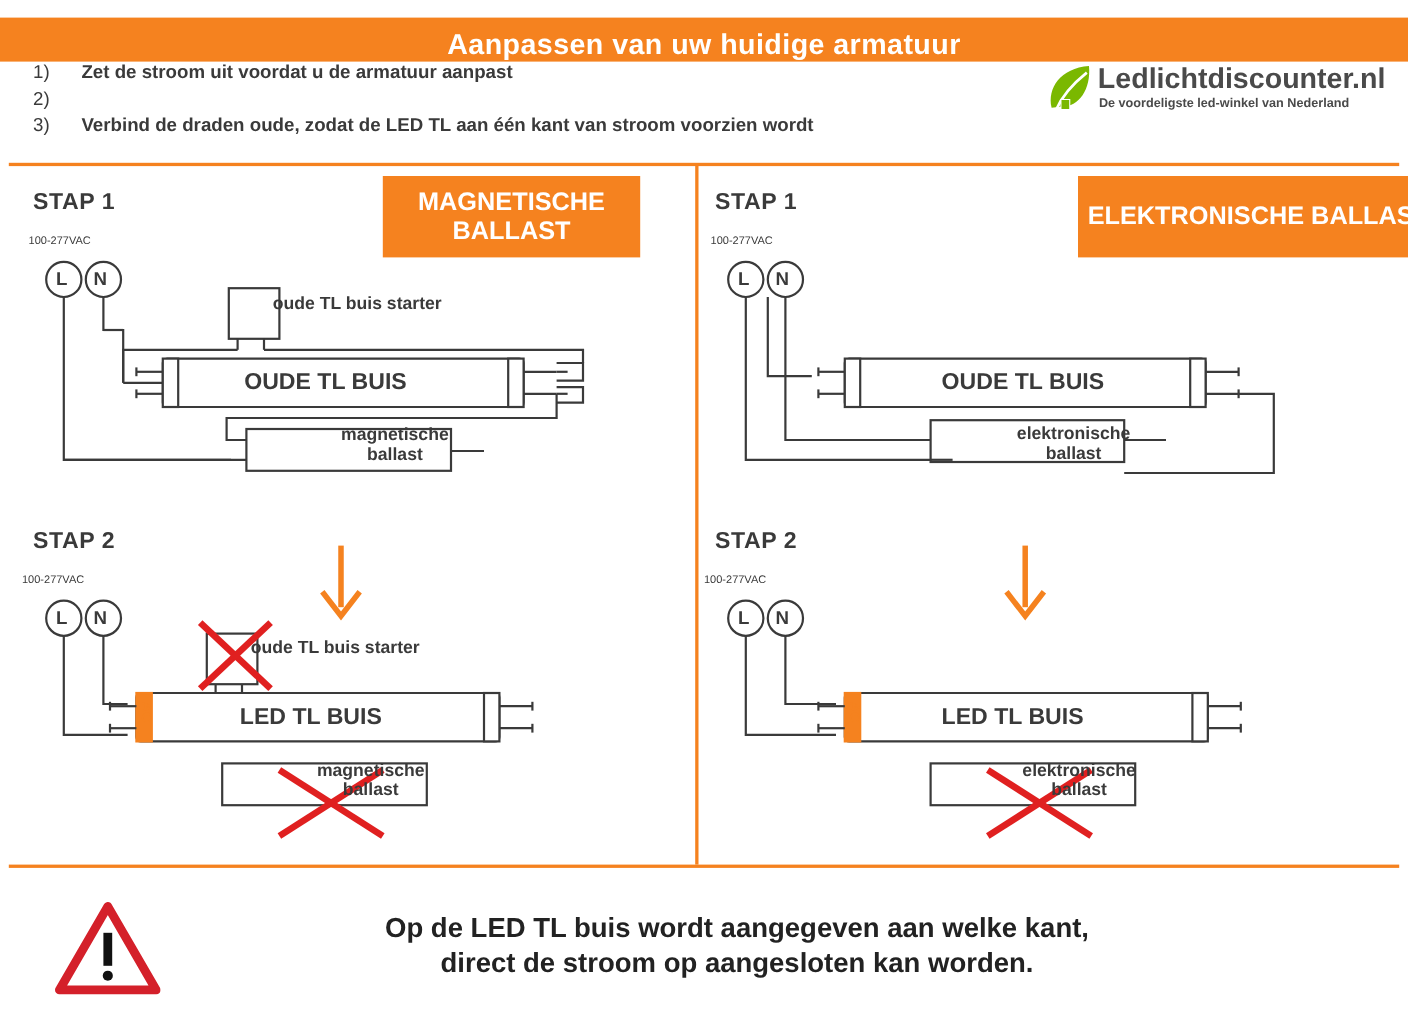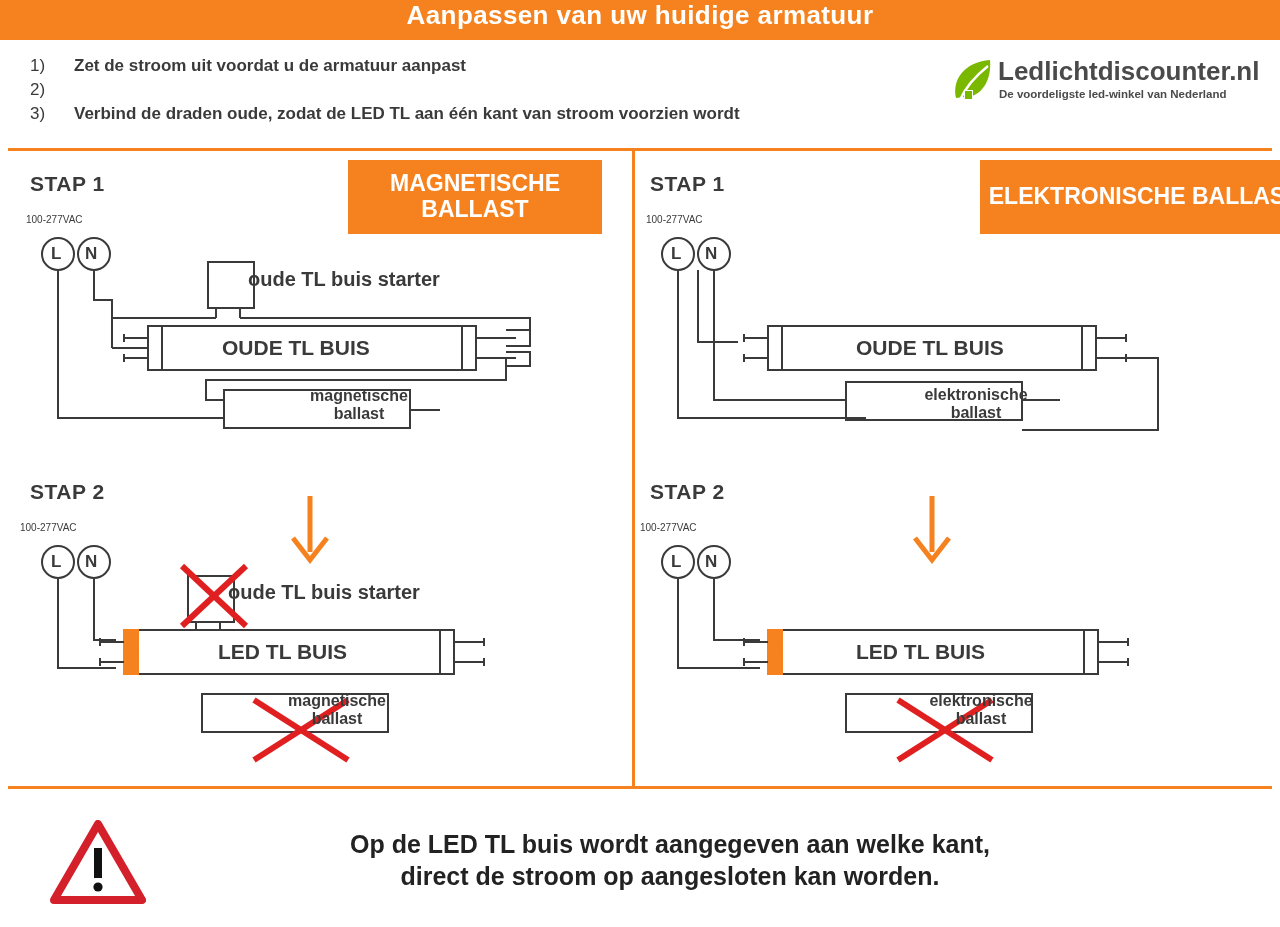--- a/index.html
+++ b/index.html
@@ -8,23 +8,23 @@
     width:1280px; height:927px;
     background:#ffffff;
     font-family:"Liberation Sans", sans-serif;
     color:#3a3a3a;
     position:relative;
     overflow:hidden;
   }
 
   
   .header-bar{
-    position:absolute; left:0; top:0; width:1280px; height:40px;
+    position:absolute; left:0; top:16px; width:1280px; height:40px;
     background:#f5821f;
-    display:flex; align-items:flex-start; justify-content:center;
+    display:flex; align-items:flex-end; justify-content:center;
   }
   .header-bar .title{
     color:#ffffff; font-size:26px; font-weight:bold; letter-spacing:0.4px;
   }
 
   
   .intro{
     position:absolute; left:30px; top:56px; width:900px;
   }
   .intro-row{ display:flex; align-items:flex-start; margin-bottom:4px; }
@@ -49,33 +49,33 @@
   .hr-top{ position:absolute; left:8px; top:148px; width:1264px; height:3px; background:#f5821f; }
   .hr-bottom{ position:absolute; left:8px; top:786px; width:1264px; height:3px; background:#f5821f; }
   .v-split{ position:absolute; left:632px; top:150px; width:3px; height:636px; background:#f5821f; }
 
   
   .banner{
     position:absolute; background:#f5821f; color:#fff;
     display:flex; align-items:center; justify-content:center; text-align:center;
     font-size:23px; font-weight:bold; line-height:1.12;
   }
-  #banner-magnetic{ left:348px; top:160px; width:254px; height:74px; }
+  #banner-magnetic{ left:348px; top:160px; width:234px; height:74px; }
   #banner-electronic{ left:980px; top:160px; width:328px; height:74px; }
 
   .step-label{
     position:absolute; font-size:21px; font-weight:bold; color:#3a3a3a; letter-spacing:0.5px;
   }
   .volt-label{ position:absolute; font-size:10px; color:#3a3a3a; }
 
   svg.diag{ position:absolute; left:0; top:0; width:1280px; height:927px; pointer-events:none; }
 
   
   .lbl{ position:absolute; font-weight:bold; color:#3a3a3a; }
-  .lbl-starter{ font-size:20px; }
+  .lbl-starter{ font-size:16px; }
   .lbl-tube{ font-size:21px; }
   .lbl-ballast{ font-size:16px; text-align:center; line-height:1.15;margin-left:42px; }
   .lbl-ac{ color:#f5821f; font-size:13px; font-weight:bold; }
 
   
   .warn-tri{ position:absolute; left:50px; top:820px; width:96px; height:84px; }
   .footer-text{
     position:absolute; left:180px; top:828px; width:980px;
     text-align:center; font-size:25px; font-weight:bold; color:#222; line-height:1.28;
   }

